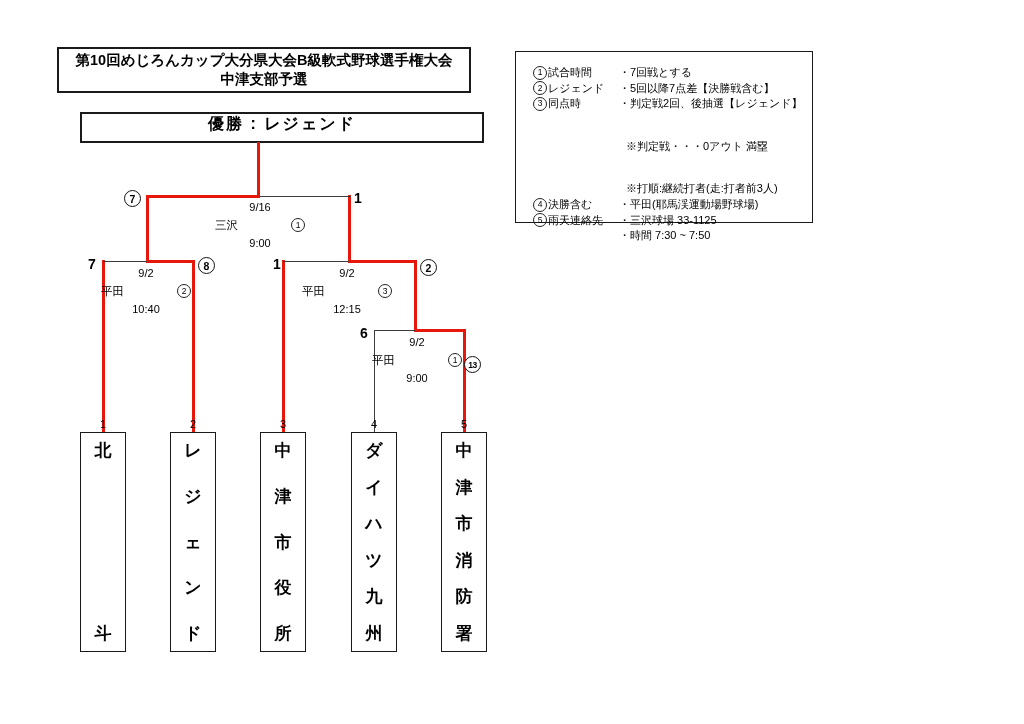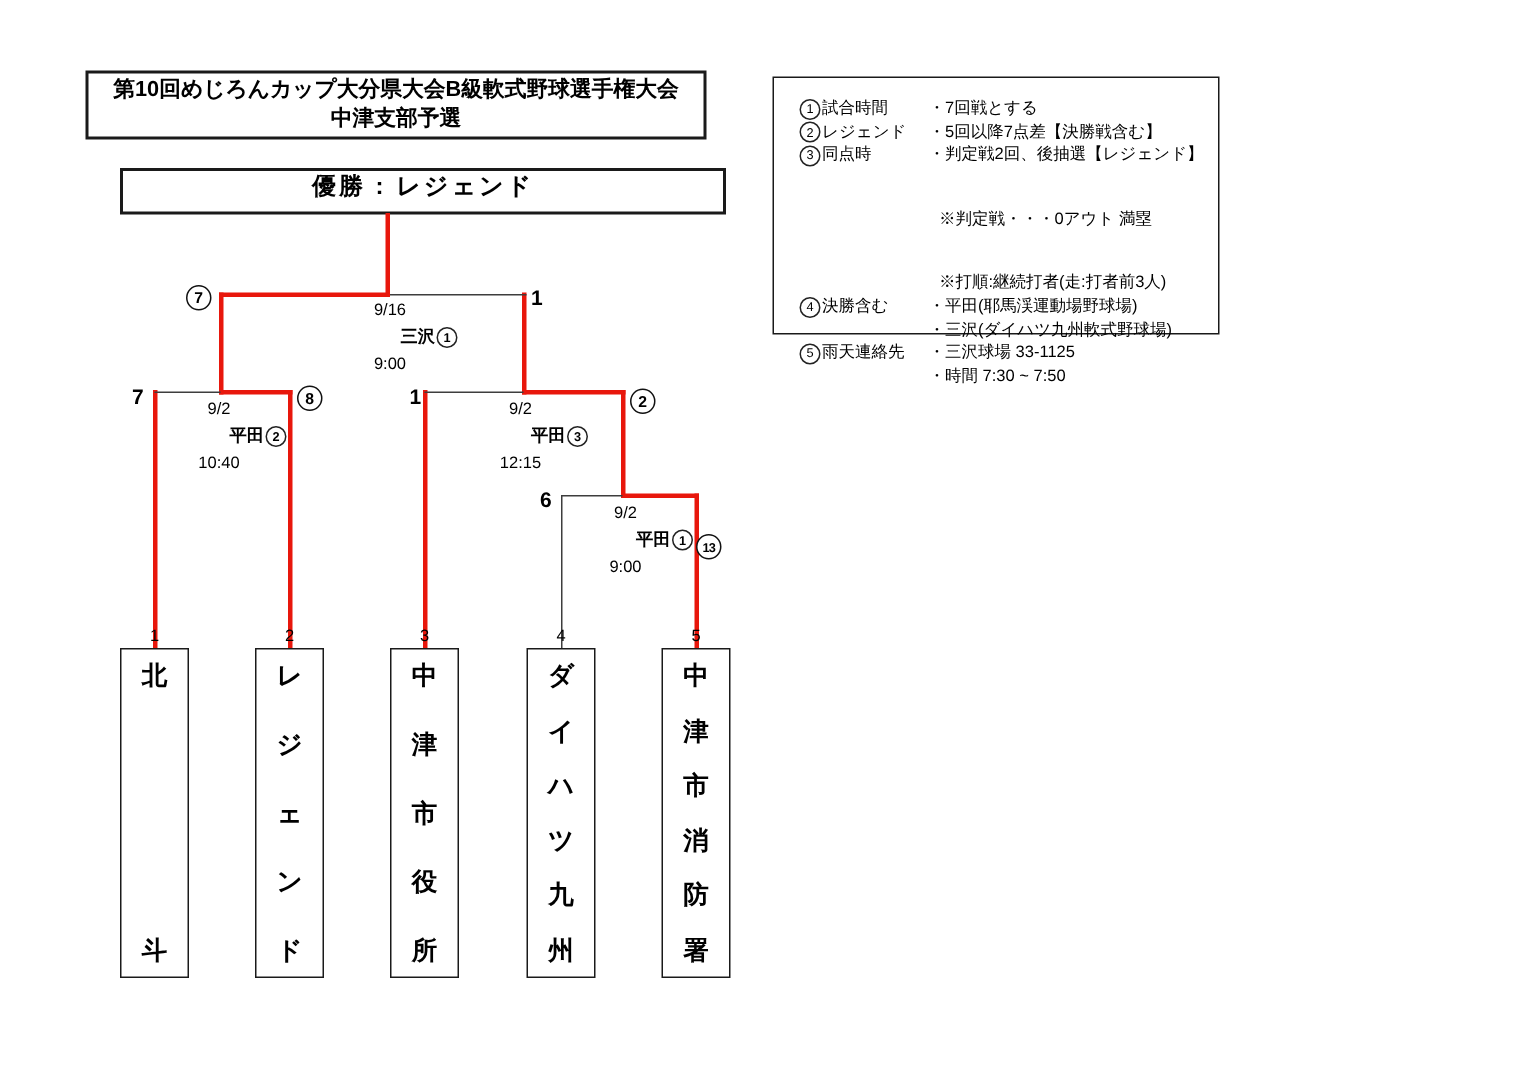--- a/index.html
+++ b/index.html
@@ -44,21 +44,21 @@
   .line.gray{background:var(--line);}
   
   .score-p{position:absolute;font-weight:bold;font-size:14px;line-height:14px;}
   .score-c{
     position:absolute;width:17px;height:17px;border:1.6px solid #111;border-radius:50%;
     box-sizing:border-box;background:#fff;display:flex;align-items:center;justify-content:center;
     font-weight:bold;font-size:10.5px;
   }
   .score-c.two-digit{font-size:8.5px;letter-spacing:-0.5px;margin-top:28px;}
   .match-info{position:absolute;width:90px;text-align:center;font-size:11px;line-height:18px;}
-  .mi-venue{font-size:11.5px;display:flex;justify-content:flex-end;align-items:center;font-weight:bold;}
+  .mi-venue{font-size:11.5px;display:flex;justify-content:space-between;align-items:center;}
   .circ-s{
     width:12px;height:12px;border:1px solid #222;border-radius:50%;
     display:inline-flex;align-items:center;justify-content:center;
     font-size:8.5px;margin-left:1px;flex:none;
   }
   
   .team{position:absolute;top:417px;width:46px;}
   .seed{height:15px;text-align:center;font-size:11px;line-height:14px;}
   .tbox{
     height:220px;border:1.5px solid var(--border);box-sizing:border-box;background:#fff;
@@ -122,26 +122,20 @@
   </div>
 
   <div class="rule-row">
     <span class="rule-head">
             <span class="rule-num">4</span>
             <span class="rule-label-text">決勝含む</span>
           </span>
     <span class="rule-text">・平田(耶馬渓運動場野球場)</span>
   </div>
 
-  <div class="rule-row">
-    <span class="rule-head">
-            <span class="rule-label-text"></span>
-          </span>
-    <span class="rule-text">・三沢(ダイハツ九州軟式野球場)</span>
-  </div>
 
   <div class="rule-row">
     <span class="rule-head">
             <span class="rule-num">5</span>
             <span class="rule-label-text">雨天連絡先</span>
           </span>
     <span class="rule-text">・三沢球場 33-1125</span>
   </div>
 
   <div class="rule-row">

